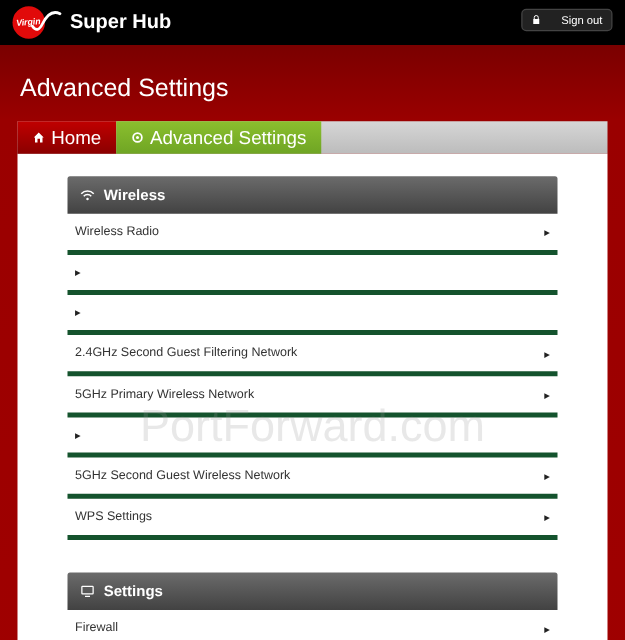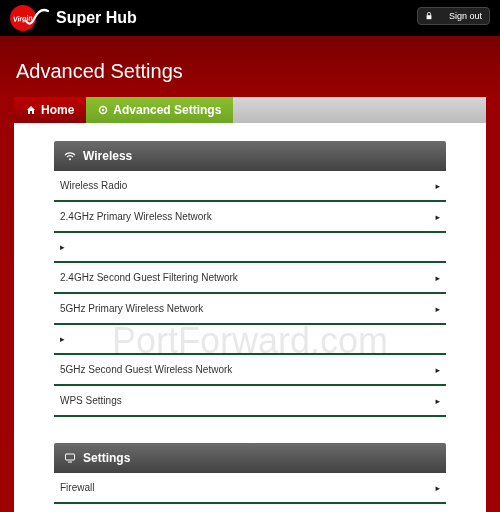--- a/index.html
+++ b/index.html
@@ -12,31 +12,31 @@
 .logo-tick { position: absolute; left: 14px; top: 2px; width: 26px; height: 22px; }
 .logo-tick svg { width: 100%; height: 100%; }
 .brand { color: #fff; font-size: 16px; margin-left: 6px; font-weight: 700; }
 .signout { position: absolute; right: 10px; top: 7px; background: #222; border: 1px solid #444; border-radius: 4px; color: #fff; font-size: 9px; padding: 3px 7px; display: flex; align-items: center; gap: 16px; cursor: pointer; }
 .signout svg { width: 8px; height: 8px; }
 
 .redshell { background: linear-gradient(180deg, #7a0000 0%, #9a0000 60px, #a00000 100%); padding: 24px 14px 20px 14px; min-height: 476px; }
 .pagetitle { color: #fff; font-size: 20px; font-weight: 400; margin-bottom: 14px; margin-left: 2px; }
 
 .tabbar { background: linear-gradient(#d6d6d6, #bcbcbc); height: 26px; display: flex; align-items: stretch; border-radius: 0; }
-.tab { display: flex; align-items: center; padding: 0 12px; font-size: 12px; color: #fff; gap: 5px; cursor: pointer; font-weight: bold; }
+.tab { display: flex; align-items: center; padding: 0 12px; font-size: 15px; color: #fff; gap: 5px; cursor: pointer; }
 .tab.home { background: linear-gradient(#c00000, #8a0000); }
 .tab.active { background: linear-gradient(#8bbf2e, #6fa524); }
 .tab svg { width: 10px; height: 10px; }
 
 .panel { background: #fff; padding: 18px 40px 40px 40px; min-height: 410px; }
 
 .section { margin-bottom: 26px; }
 .section-head { background: linear-gradient(#6b6b6b, #424242); color: #fff; font-size: 12px; font-weight: bold; padding: 8px 10px; display: flex; align-items: center; gap: 7px; border-radius: 2px 2px 0 0; text-align: center; }
 .section-head svg { width: 12px; height: 12px; }
-.row { border-bottom: 2px solid #14532d; padding: 9px 6px; font-size: 10px; color: #333; display: flex; justify-content: space-between; align-items: center; cursor: pointer; }
+.row { border-bottom: 4px solid #14532d; padding: 9px 6px; font-size: 10px; color: #333; display: flex; justify-content: space-between; align-items: center; cursor: pointer; }
 .row-arrow { font-size: 9px; color: #222; }
 
 .watermark { position: absolute; top: 320px; left: 50%; transform: translateX(-50%); font-size: 36px; color: rgba(150,150,150,0.22); font-family: Liberation Sans, sans-serif; pointer-events: none; white-space: nowrap; z-index: 50; }
 </style>
 </head>
 <body>
 
 <div class="topbar">
   <div class="logo">
     <div class="logo-circle">
@@ -86,21 +86,20 @@
             <path d="M3 7 a4 4 0 0 1 6 0" stroke="#fff" stroke-width="1.2" fill="none"></path>
             <circle cx="6" cy="9.2" r="1" fill="#fff"></circle>
           </svg>
         <span>Wireless</span>
       </div>
       <div class="row">
           <span>Wireless Radio</span>
           <span class="row-arrow">▸</span>
         </div>
       <div class="row">
-          <span>2.4GHz Primary Wireless Network</span>
           <span class="row-arrow">▸</span>
         </div>
       <div class="row">
           <span class="row-arrow">▸</span>
         </div>
       <div class="row">
           <span>2.4GHz Second Guest Filtering Network</span>
           <span class="row-arrow">▸</span>
         </div>
       <div class="row">

